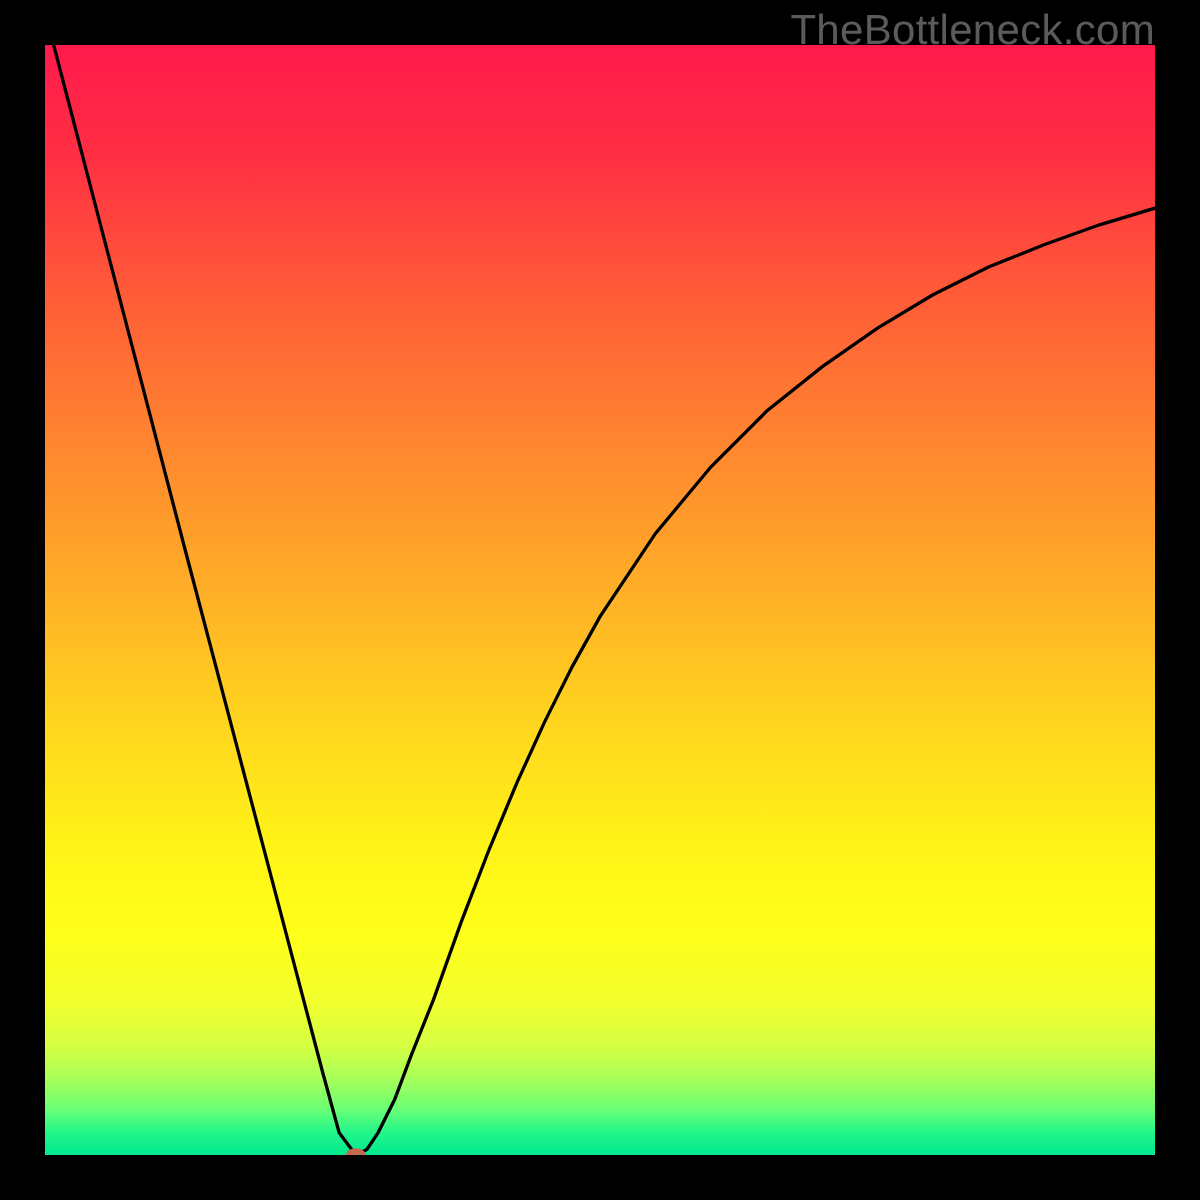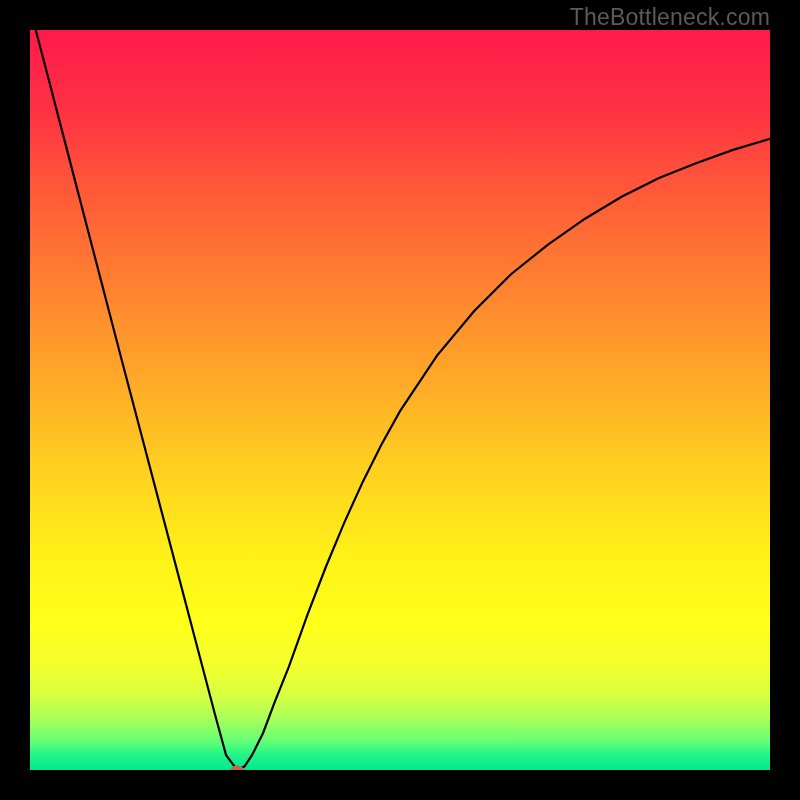--- a/index.html
+++ b/index.html
@@ -23,21 +23,21 @@
     left: 30px;
     width: 740px;
     height: 740px;
     overflow: hidden;
   }
   .watermark {
     position: absolute;
     top: 4px;
     right: 30px;
     color: #5b5b5b;
-    font-size: 23px;
+    font-size: 28px;
     font-weight: 400;
     letter-spacing: 0.2px;
   }
   svg.chart {
     position: absolute;
     top: 0; left: 0;
     width: 100%; height: 100%;
   }
   .curve {
     fill: none;

